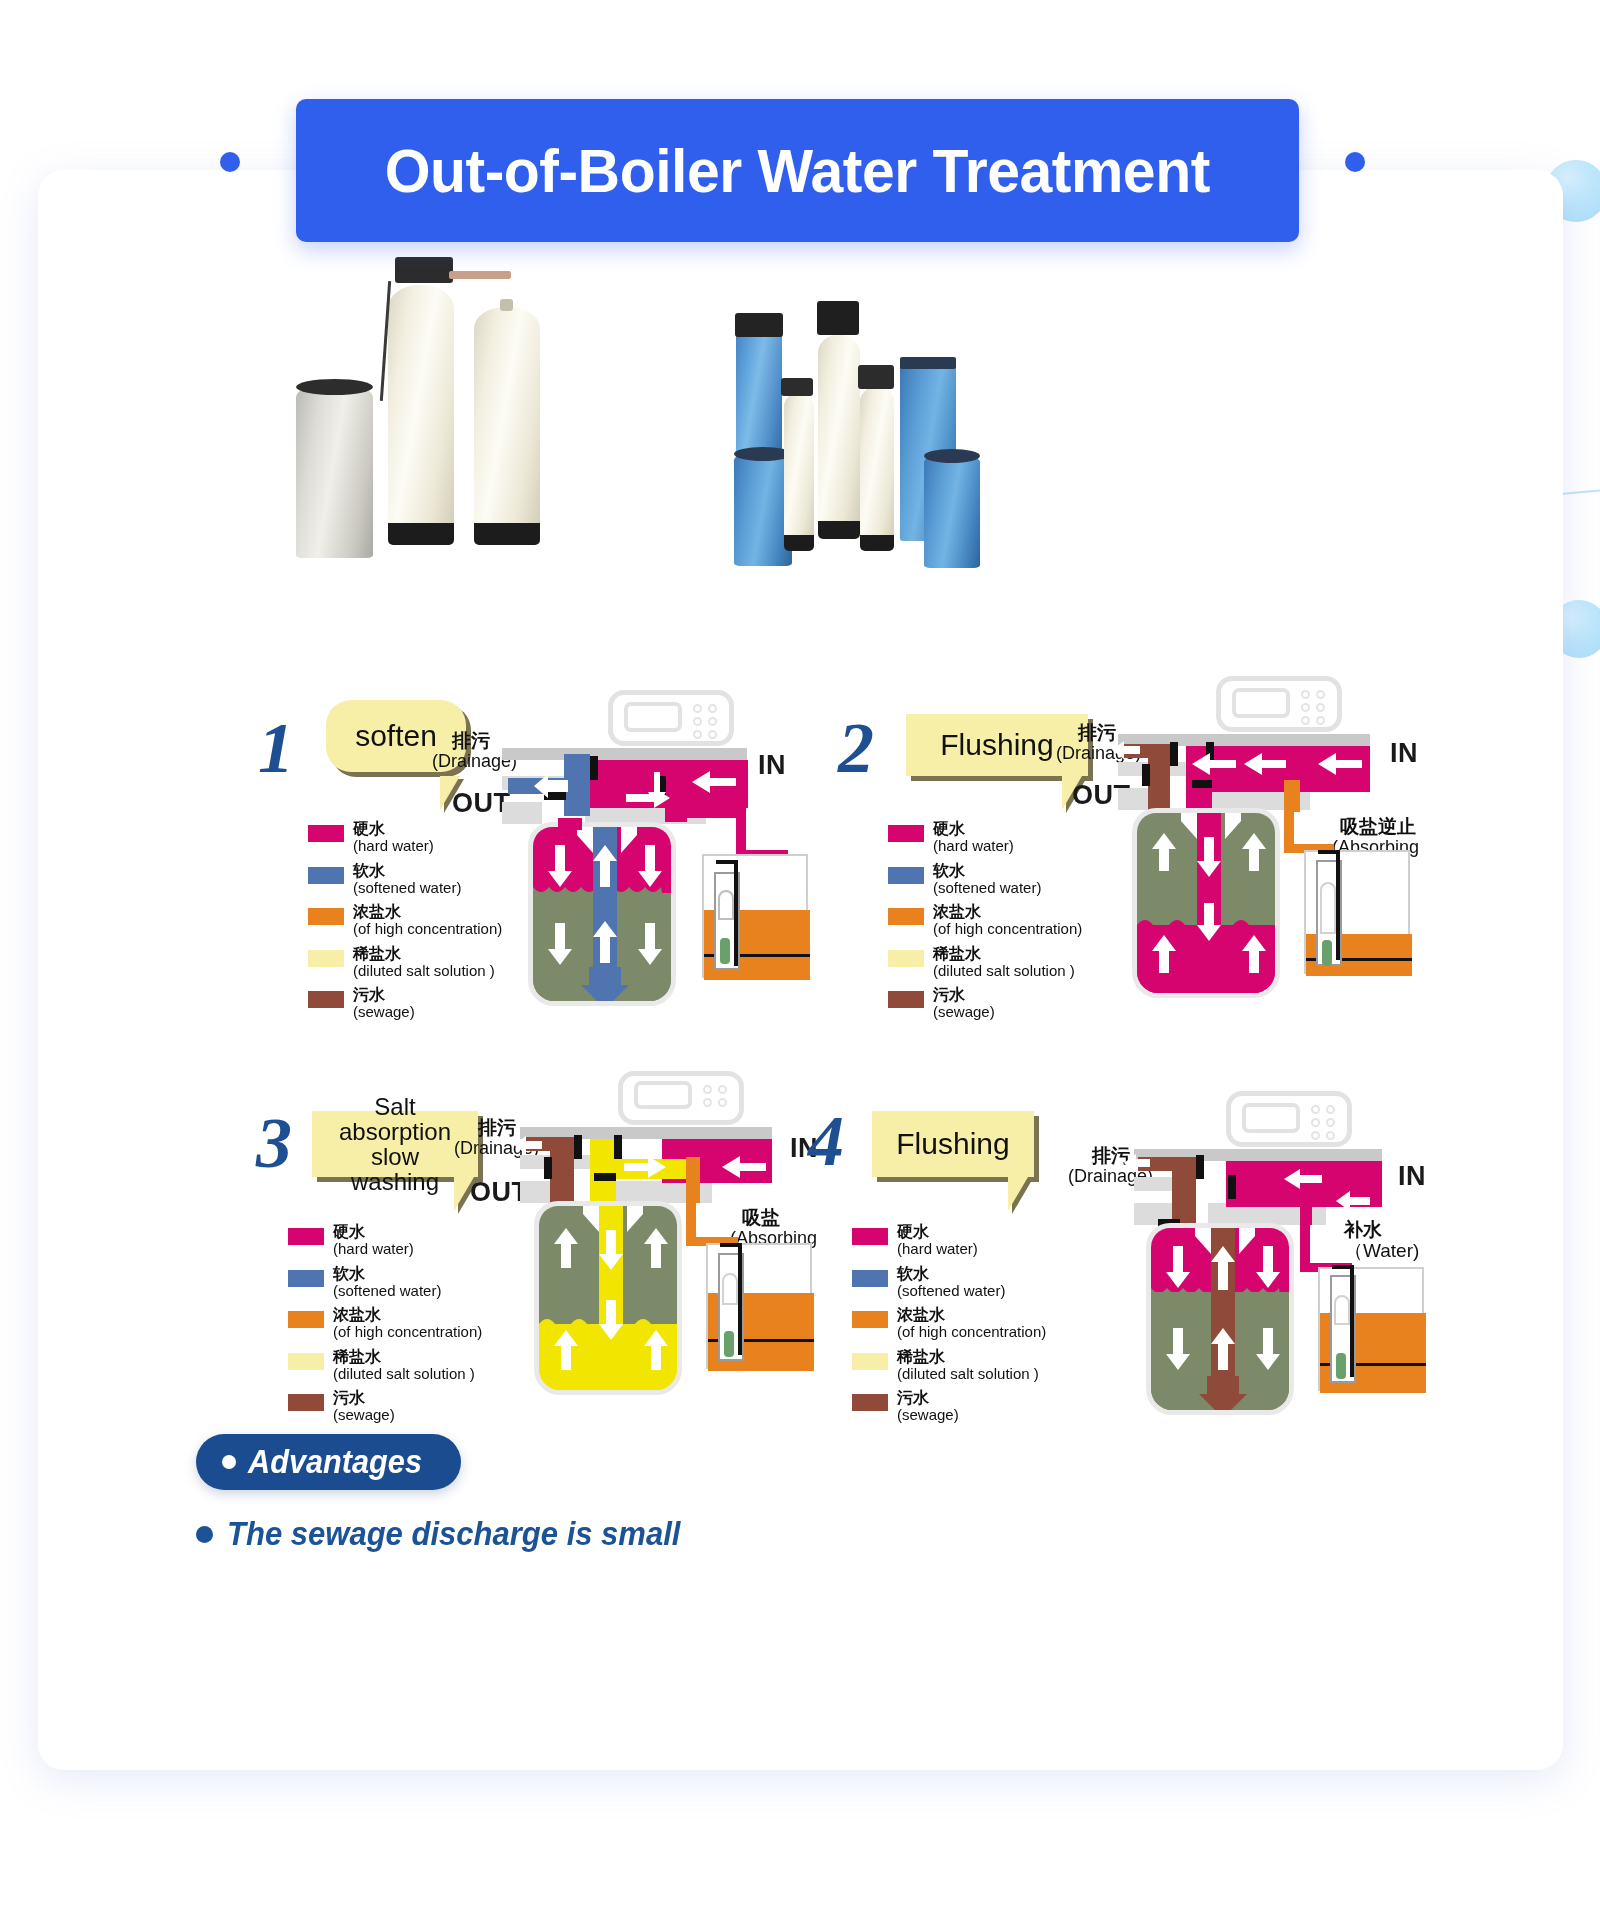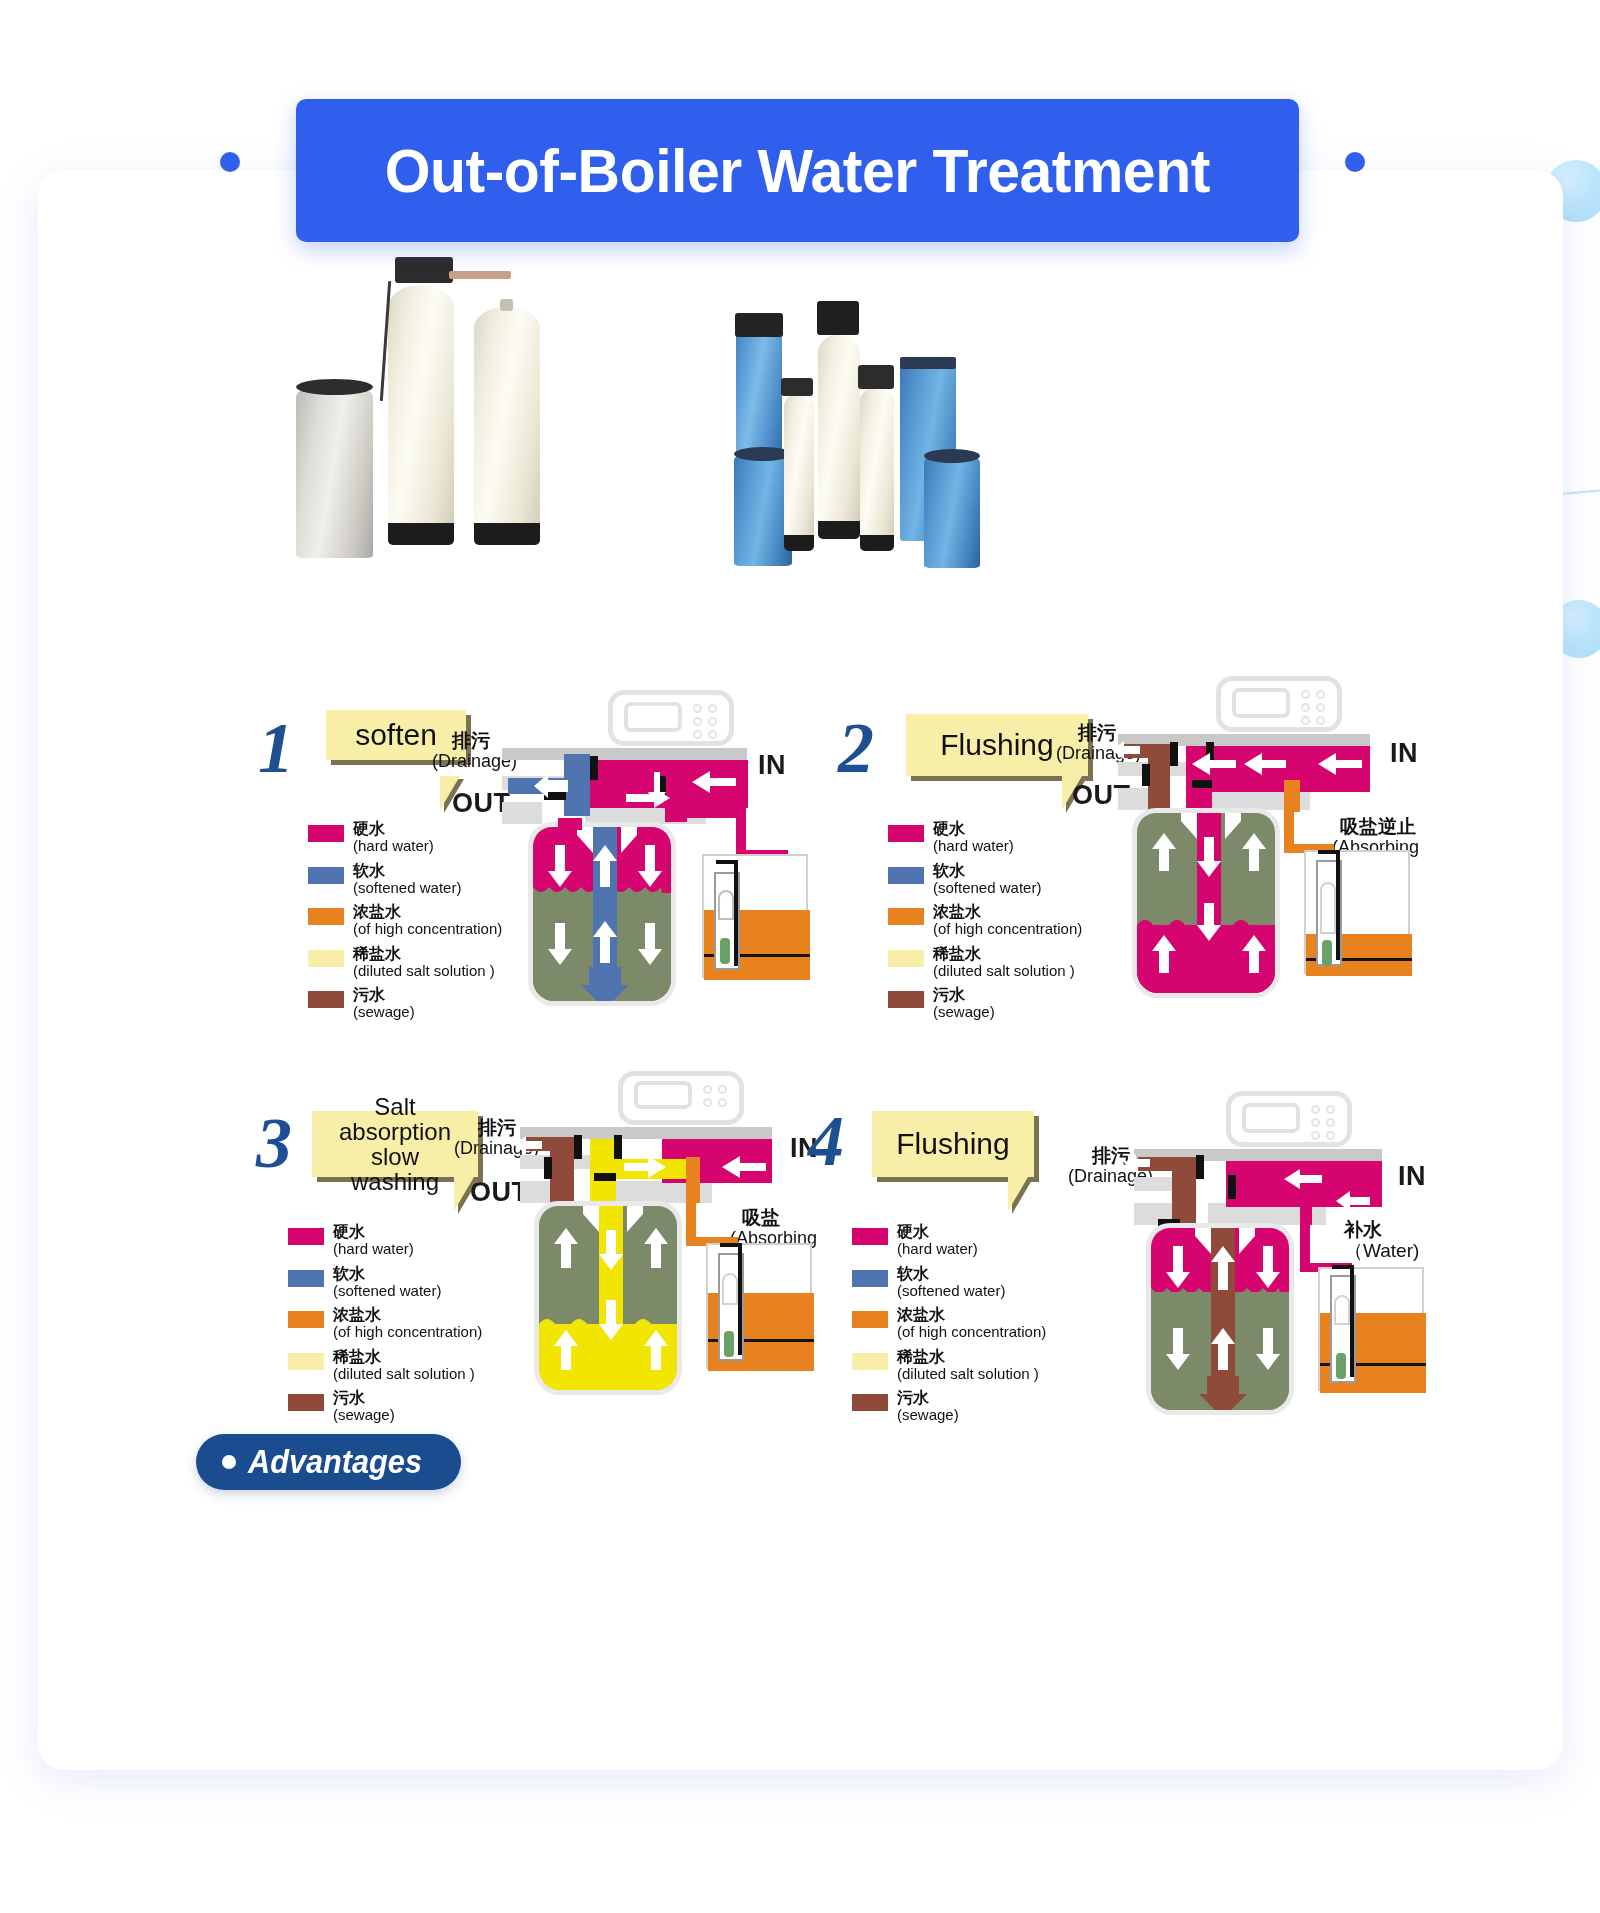--- a/index.html
+++ b/index.html
@@ -272,21 +272,21 @@
       <div style="position:absolute; left:178px; top:74px; width:56px; height:12px; background:#2a3a52; border-radius:2px;"></div>
 
       <div class="brine bluebox" style="left:202px; top:170px; width:56px; height:115px;"></div>
       <div style="position:absolute; left:202px; top:166px; width:56px; height:14px; background:#2a3a52; border-radius:50%;"></div>
     </div>
   </div>
 
 
   <div class="panel" style="left:250px; top:700px; width:560px; height:330px;">
     <div class="stepnum" style="left:8px; top:12px;">1</div>
-    <div class="bubble" style="left:76px; top:10px; width:140px; height:50px;">
+    <div class="bubble" style="left:76px; top:0; width:140px; height:72px;border-radius:25px;">
       <span class="btxt">soften</span>
     </div>
     <div class="bubble-tail" style="left:190px; top:76px;"></div>
 
     <div class="legend" style="left:58px; top:120px;">
       <div class="legend-row">
         <span class="legend-sw" style="background:#d6046f;"></span>
         <span class="legend-txt"><span class="legend-cn">硬水</span><br><span class="legend-en">(hard water)</span></span>
       </div>
       <div class="legend-row">
@@ -701,15 +701,19 @@
       </div>
     </div>
   </div>
 
   <div class="pill" style="left:196px; top:1434px; height:56px;">
     <span class="bullet"></span>
     <span class="ptxt">Advantages</span>
   </div>
 
   <div class="adv-list">
+    <div class="adv-item">
+      <span class="adv-bullet"></span>
+      <span class="adv-txt">The sewage discharge is small</span>
+    </div>
   </div>
 
 </div>
 
 </body></html>

